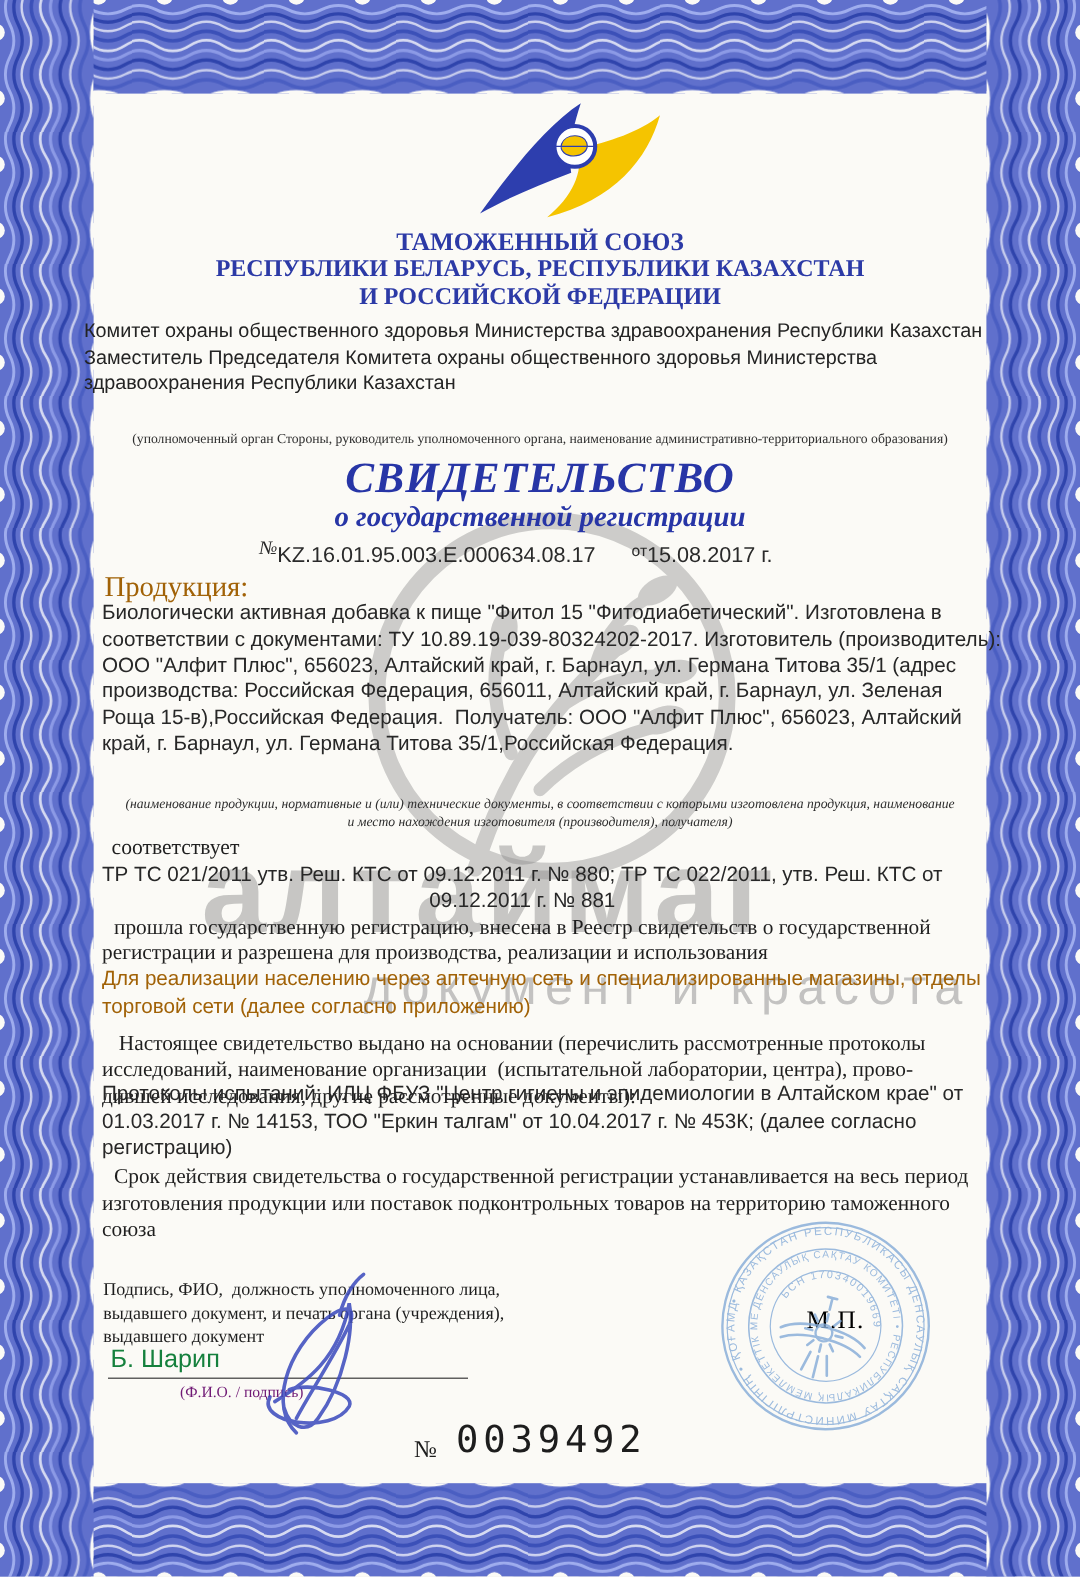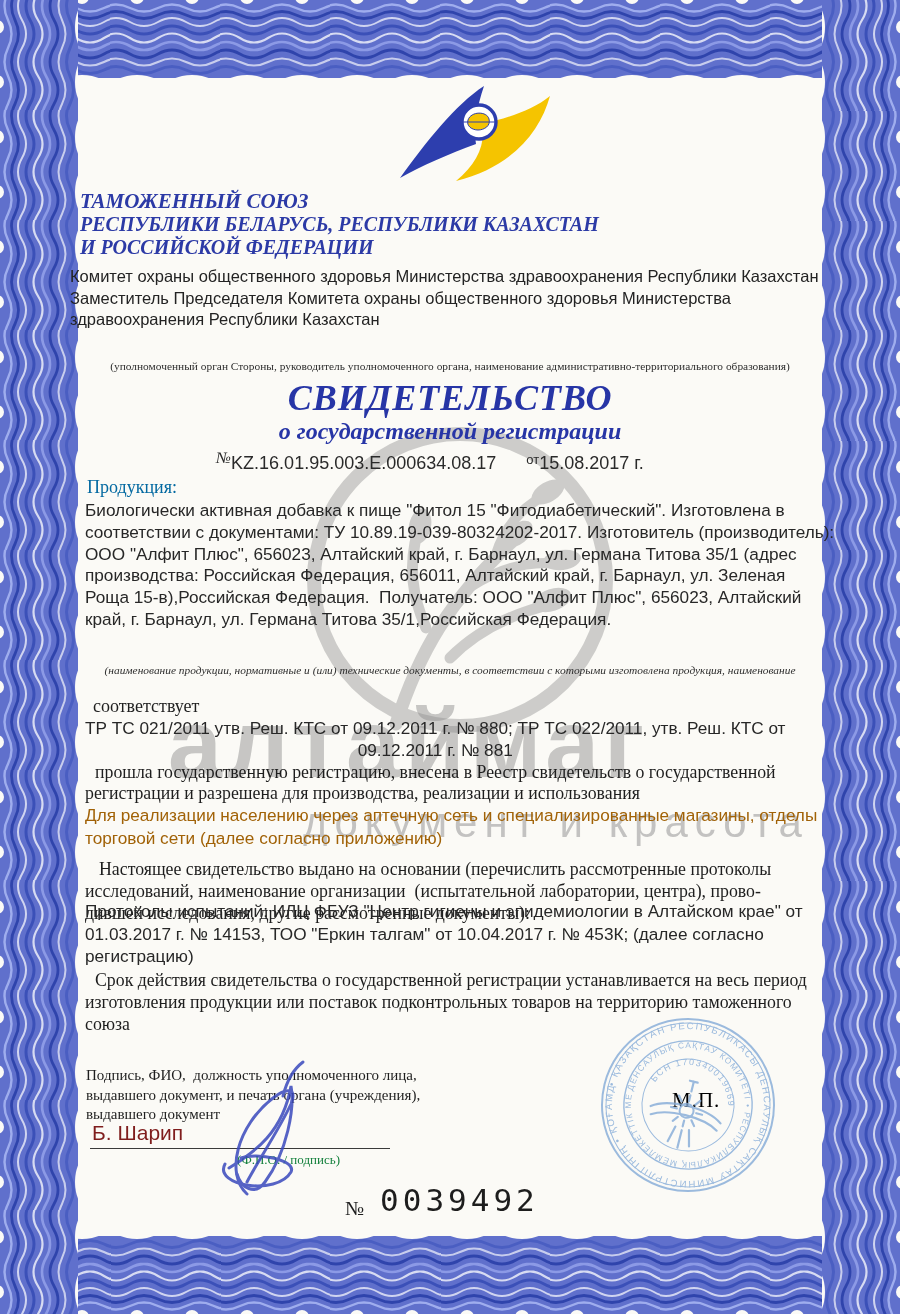--- a/index.html
+++ b/index.html
@@ -7,50 +7,50 @@
   .fsans{font-family:"Liberation Sans",sans-serif;}
   .fmono{font-family:"DejaVu Sans Mono",monospace;}
   .page{position:relative;width:900px;height:1314px;background:#fbfaf6;overflow:hidden;margin:0 auto;}
   .border-svg{position:absolute;left:0;top:0;z-index:0;}
   .watermark-layer{position:absolute;left:0;top:0;width:100%;height:100%;z-index:1;pointer-events:none;}
   .wm-circle{position:absolute;left:300px;top:418px;opacity:.42;}
   .wm-title{position:absolute;left:168px;top:688px;font-size:97px;font-weight:700;color:#8f8f8f;opacity:.48;letter-spacing:5px;}
   .wm-sub{position:absolute;left:303px;top:799px;font-size:42px;font-weight:400;color:#969696;opacity:.55;letter-spacing:7px;}
   .content{position:absolute;left:0;top:0;width:100%;height:100%;z-index:2;}
   .logo{position:absolute;left:382px;top:84px;}
-  .hdr{position:absolute;left:80px;right:80px;top:189px;text-align:left;color:#2c3aa6;font-weight:700;font-style:italic;}
+  .hdr{position:absolute;left:80px;right:80px;top:189px;text-align:center;color:#2c3aa6;font-weight:700;}
   .hdr .l1{font-size:21px;line-height:24px;}
   .hdr .l2{font-size:20px;line-height:23px;}
   .committee{position:absolute;left:70px;right:70px;top:266px;font-size:16.5px;line-height:21.5px;color:#232323;}
   .note1{position:absolute;left:70px;right:70px;top:360px;text-align:center;font-size:11.4px;color:#2e2e2e;}
   .title-main{position:absolute;left:80px;right:80px;top:377px;text-align:center;font-size:36px;font-weight:700;font-style:italic;color:#2735a6;letter-spacing:1px;}
   .title-sub{position:absolute;left:80px;right:80px;top:418px;text-align:center;font-size:24px;font-weight:700;font-style:italic;color:#2735a6;}
   .docnum{position:absolute;left:216px;top:449px;font-size:18px;color:#2a2a2a;white-space:pre;}
   .docnum .no{font-family:"Liberation Serif",serif;font-size:16px;font-style:italic;vertical-align:6px;}
   .docnum .ot{font-size:13px;vertical-align:5px;}
   .lines{white-space:pre;}
   .lines div{white-space:pre;}
-  .product-label{position:absolute;left:87px;top:477px;font-size:18px;color:#0369a1;}
+  .product-label{position:absolute;left:87px;top:477px;font-size:24px;color:#a16207;}
   .product{position:absolute;left:85px;top:500px;font-size:17.2px;line-height:21.8px;color:#272727;}
   .note2{position:absolute;left:70px;right:70px;top:663px;text-align:center;font-size:11.4px;line-height:14.5px;color:#2e2e2e;font-style:italic;}
   .note2 div{white-space:pre;}
   .compliance-label{position:absolute;left:93px;top:696px;font-size:18px;color:#1f1f1f;}
   .compliance{position:absolute;left:85px;top:717px;font-size:17.2px;line-height:22px;color:#272727;text-align:center;}
   .registration{position:absolute;left:85px;top:762px;font-size:17.8px;line-height:21px;color:#1e1e1e;}
   .registration div:first-child{padding-left:10px;}
   .realization{position:absolute;left:85px;top:804px;font-size:17.2px;line-height:22.5px;color:#a16207;}
   .basis{position:absolute;left:85px;top:858px;font-size:17.8px;line-height:22px;color:#1e1e1e;}
   .basis div:first-child{padding-left:14px;}
   .protocols{position:absolute;left:85px;top:900px;font-size:17.2px;line-height:22.5px;color:#272727;}
   .validity{position:absolute;left:85px;top:969px;font-size:17.8px;line-height:22px;color:#1e1e1e;}
   .validity div:first-child{padding-left:10px;}
   .sigblock{position:absolute;left:86px;top:1066px;font-size:15px;line-height:19.5px;color:#1e1e1e;}
-  .signame{position:absolute;left:92px;top:1121px;font-size:21px;color:#7f1d1d;text-align:center;}
+  .signame{position:absolute;left:92px;top:1121px;font-size:21px;color:#15803d;text-align:center;}
   .sigline{position:absolute;left:90px;top:1148px;width:300px;border-bottom:1.6px solid #3a3a3a;}
-  .sigcaption{position:absolute;left:150px;top:1152px;width:190px;text-align:right;font-size:13px;color:#15803d;}
+  .sigcaption{position:absolute;left:150px;top:1152px;width:190px;text-align:left;font-size:13px;color:#701a75;}
   .mp{position:absolute;left:672px;top:1088px;font-size:21px;letter-spacing:1px;color:#000000;}
   .serial{position:absolute;left:345px;top:1182px;color:#1d1d1d;}
   .serial .no{font-family:"Liberation Serif",serif;font-size:20px;vertical-align:-4px;}
   .serial .digits{font-size:31px;letter-spacing:4px;margin-left:16px;}
   .stamp{position:absolute;left:578px;top:995px;z-index:3;opacity:.8;}
   .sig-scribble{position:absolute;left:195px;top:1056px;z-index:3;opacity:.85;}
 </style>
 </head>
 <body>
 
@@ -154,20 +154,21 @@
     <div class="title-main fserif">СВИДЕТЕЛЬСТВО</div>
     <div class="title-sub fserif">о государственной регистрации</div>
 
     <div class="docnum fsans"><span class="no">№</span><span>KZ.16.01.95.003.Е.000634.08.17</span><span>      </span><span class="ot">от</span><span>15.08.2017 г.</span></div>
 
     <div class="product-label fserif">Продукция:</div>
     <div class="product fsans lines"><div>Биологически активная добавка к пище "Фитол 15 "Фитодиабетический". Изготовлена в</div><div>соответствии с документами: ТУ 10.89.19-039-80324202-2017. Изготовитель (производитель):</div><div>ООО "Алфит Плюс", 656023, Алтайский край, г. Барнаул, ул. Германа Титова 35/1 (адрес</div><div>производства: Российская Федерация, 656011, Алтайский край, г. Барнаул, ул. Зеленая</div><div>Роща 15-в),Российская Федерация.  Получатель: ООО "Алфит Плюс", 656023, Алтайский</div><div>край, г. Барнаул, ул. Германа Титова 35/1,Российская Федерация.</div></div>
 
     <div class="note2 fserif">
         <div>(наименование продукции, нормативные и (или) технические документы, в соответствии с которыми изготовлена продукция, наименование</div>
+        <div>и место нахождения изготовителя (производителя), получателя)</div>
       </div>
 
     <div class="compliance-label fserif">соответствует</div>
     <div class="compliance fsans lines"><div>ТР ТС 021/2011 утв. Реш. КТС от 09.12.2011 г. № 880; ТР ТС 022/2011, утв. Реш. КТС от</div><div>09.12.2011 г. № 881</div></div>
 
     <div class="registration fserif lines"><div>прошла государственную регистрацию, внесена в Реестр свидетельств о государственной</div><div>регистрации и разрешена для производства, реализации и использования</div></div>
 
     <div class="realization fsans lines"><div>Для реализации населению через аптечную сеть и специализированные магазины, отделы</div><div>торговой сети (далее согласно приложению)</div></div>
 
     <div class="basis fserif lines"><div>Настоящее свидетельство выдано на основании (перечислить рассмотренные протоколы</div><div>исследований, наименование организации  (испытательной лаборатории, центра), прово-</div><div>дившей исследования, другие рассмотренные документы):</div></div>

